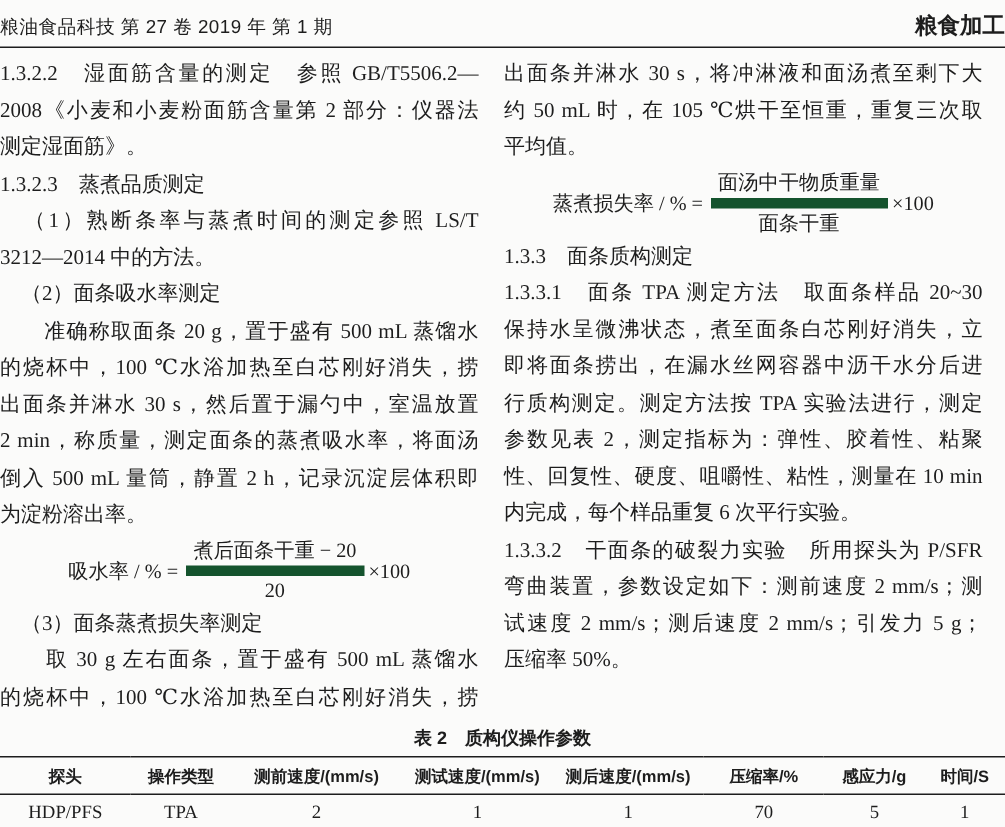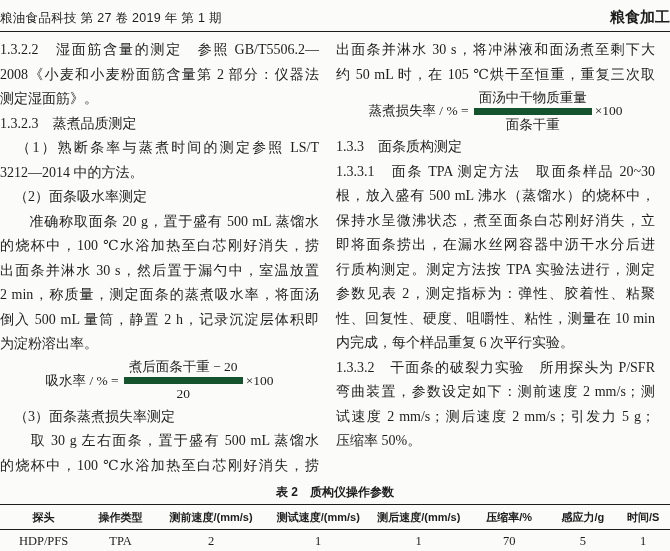--- a/index.html
+++ b/index.html
@@ -128,31 +128,31 @@
           </span>
           <span class="f-suf">×100</span>
         </div>
         <div class="line">　（3）面条蒸煮损失率测定</div>
         <div class="line just">　　取 30 g 左右面条，置于盛有 500 mL 蒸馏水</div>
         <div class="line just">的烧杯中，100 ℃水浴加热至白芯刚好消失，捞</div>
       </section>
     <section class="col">
         <div class="line just">出面条并淋水 30 s，将冲淋液和面汤煮至剩下大</div>
         <div class="line just">约 50 mL 时，在 105 ℃烘干至恒重，重复三次取</div>
+        <div class="line">平均值。</div>
         <div class="formula">
           <span class="f-lhs">蒸煮损失率 / % =</span>
           <span class="frac">
             <span class="num">面汤中干物质重量</span>
             <span class="den">面条干重</span>
           </span>
           <span class="f-suf">×100</span>
         </div>
         <div class="line">1.3.3　面条质构测定</div>
         <div class="line just">1.3.3.1　面条 TPA 测定方法　取面条样品 20~30</div>
-        <div class="line just">根，放入盛有 500 mL 沸水（蒸馏水）的烧杯中，</div>
         <div class="line just">保持水呈微沸状态，煮至面条白芯刚好消失，立</div>
         <div class="line just">即将面条捞出，在漏水丝网容器中沥干水分后进</div>
         <div class="line just">行质构测定。测定方法按 TPA 实验法进行，测定</div>
         <div class="line just">参数见表 2，测定指标为：弹性、胶着性、粘聚</div>
         <div class="line just">性、回复性、硬度、咀嚼性、粘性，测量在 10 min</div>
         <div class="line">内完成，每个样品重复 6 次平行实验。</div>
         <div class="line just">1.3.3.2　干面条的破裂力实验　所用探头为 P/SFR</div>
         <div class="line just">弯曲装置，参数设定如下：测前速度 2 mm/s；测</div>
         <div class="line just">试速度 2 mm/s；测后速度 2 mm/s；引发力 5 g；</div>
         <div class="line">压缩率 50%。</div>

